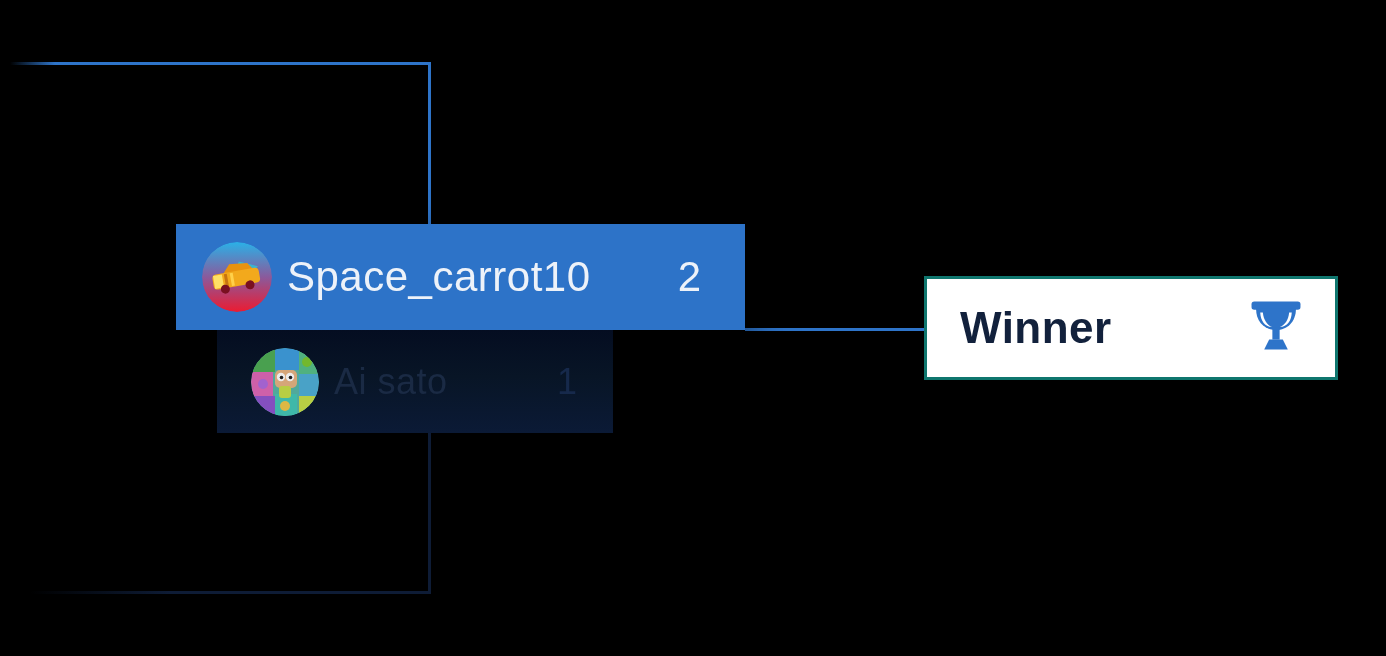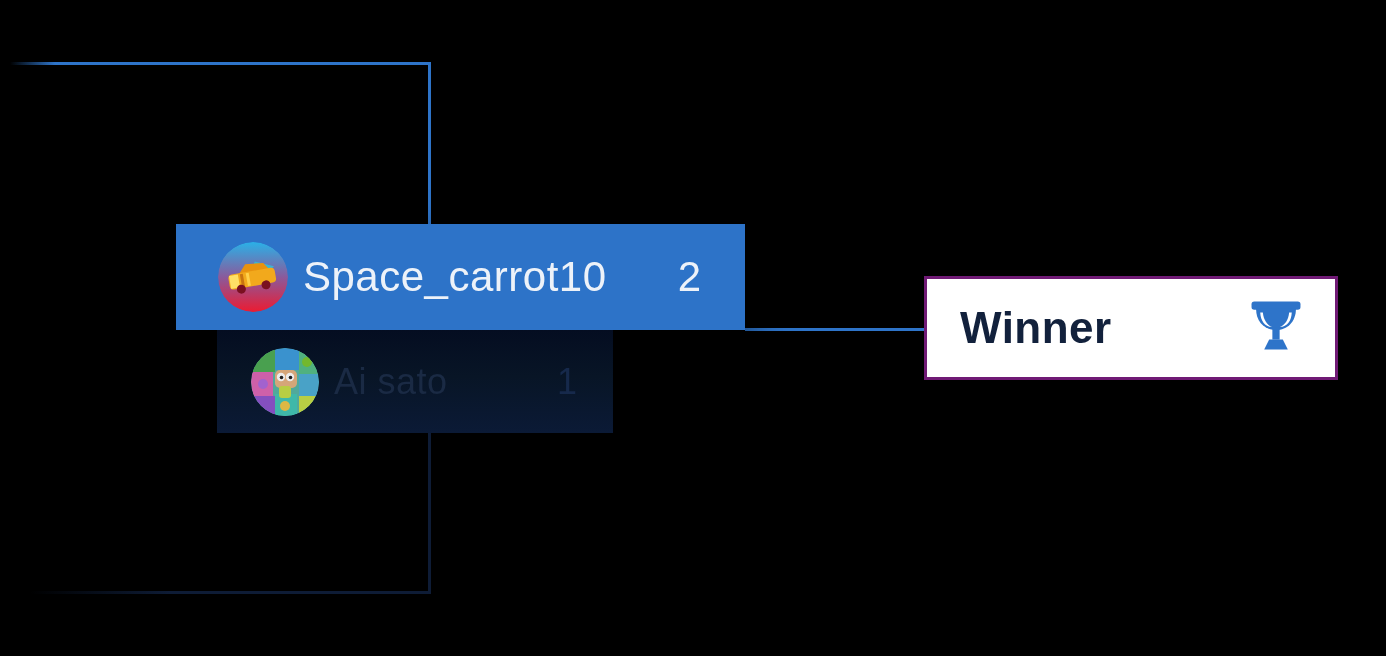--- a/index.html
+++ b/index.html
@@ -42,21 +42,21 @@
   
   .player-row {
     position: absolute;
     display: flex;
     align-items: center;
     box-sizing: border-box;
   }
   #row-winner {
     left: 176px; top: 224px; width: 569px; height: 106px;
     background: #2d73c8;
-    padding: 0 44px 0 42px;
+    padding: 0 44px 0 26px;
     box-shadow: 0 22px 48px rgba(0,0,0,0.6);
   }
   #row-loser {
     left: 217px; top: 330px; width: 396px; height: 103px;
     background: linear-gradient(180deg, #040d21 0%, #081526 45%, #0b1a36 100%);
     padding: 0 36px 0 34px;
   }
   .avatar {
     border-radius: 50%;
     overflow: hidden;
@@ -78,21 +78,21 @@
   }
   .player-score { margin-left: auto; }
   #row-winner .player-score { font-size: 42px; color: #edf2f9; }
   #row-loser  .player-score { font-size: 36px; color: #16294b; }
 
   
   #winner-box {
     position: absolute;
     left: 924px; top: 276px; width: 414px; height: 104px;
     background: #ffffff;
-    border: 3px solid #701a75;
+    border: 3px solid #0f766e;
     box-sizing: border-box;
     display: flex;
     align-items: center;
     padding: 0 30px 0 33px;
   }
   #winner-label {
     font-size: 44px;
     font-weight: 600;
     color: #12213c;
     letter-spacing: 0.5px;

